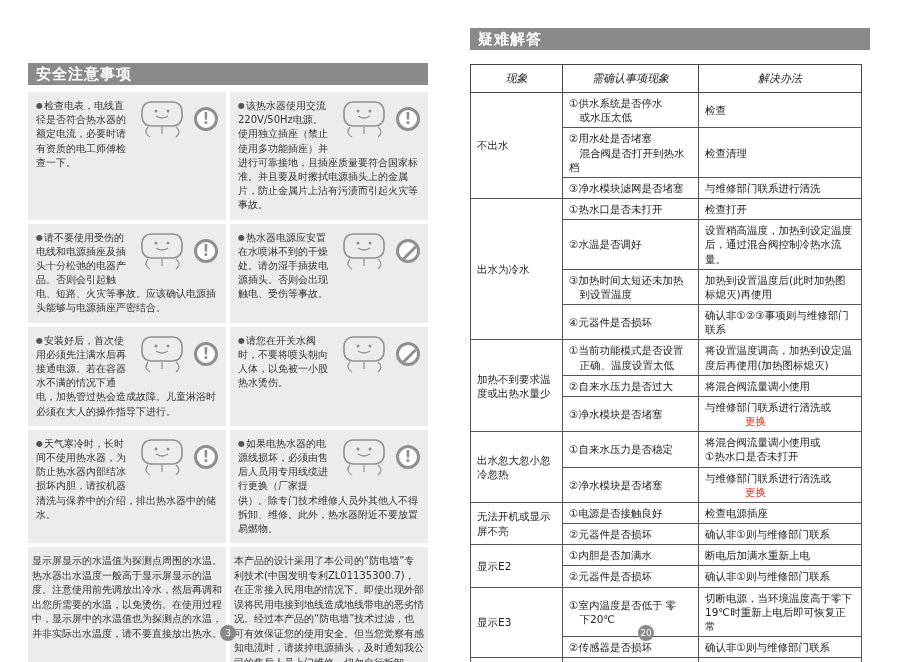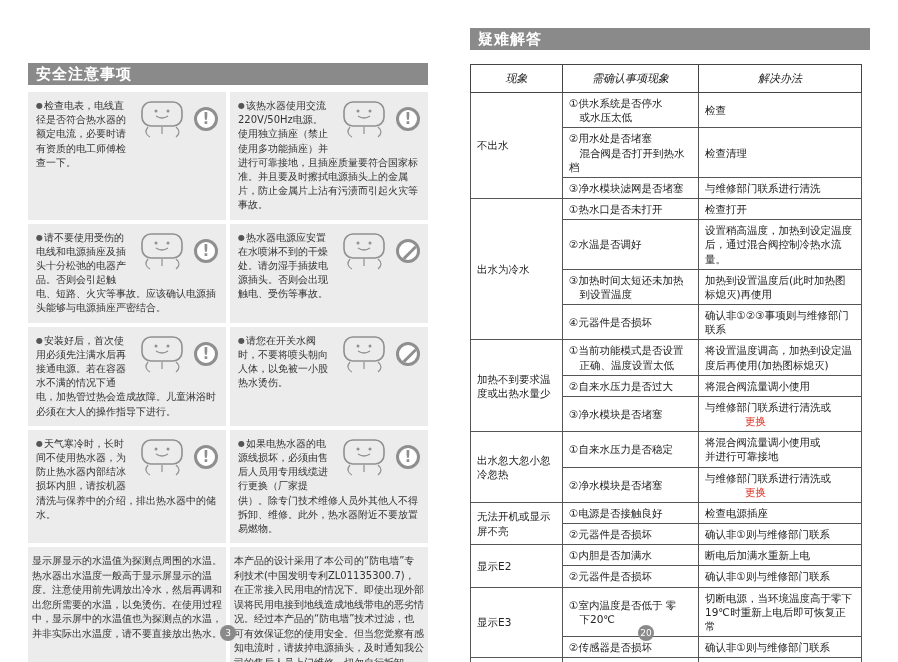--- a/index.html
+++ b/index.html
@@ -280,21 +280,21 @@
           <td class="sol"><span>将混合阀流量调小使用</span></td>
         </tr>
         <tr>
           <td class="check">③净水模块是否堵塞</td>
           <td class="sol"><span>与维修部门联系进行清洗或</span><span class="red-text">更换</span></td>
         </tr>
         <tr>
           <td class="phen" rowspan="2">出水忽大忽小忽冷忽热</td>
           <td class="check">①自来水压力是否稳定</td>
           <td class="sol"><span>将混合阀流量调小使用或
-并进行可靠接地</span></td>
+①热水口是否未打开</span></td>
         </tr>
         <tr>
           <td class="check">②净水模块是否堵塞</td>
           <td class="sol"><span>与维修部门联系进行清洗或</span><span class="red-text">更换</span></td>
         </tr>
         <tr>
           <td class="phen" rowspan="2">无法开机或显示屏不亮</td>
           <td class="check">①电源是否接触良好</td>
           <td class="sol"><span>检查电源插座</span></td>
         </tr>

